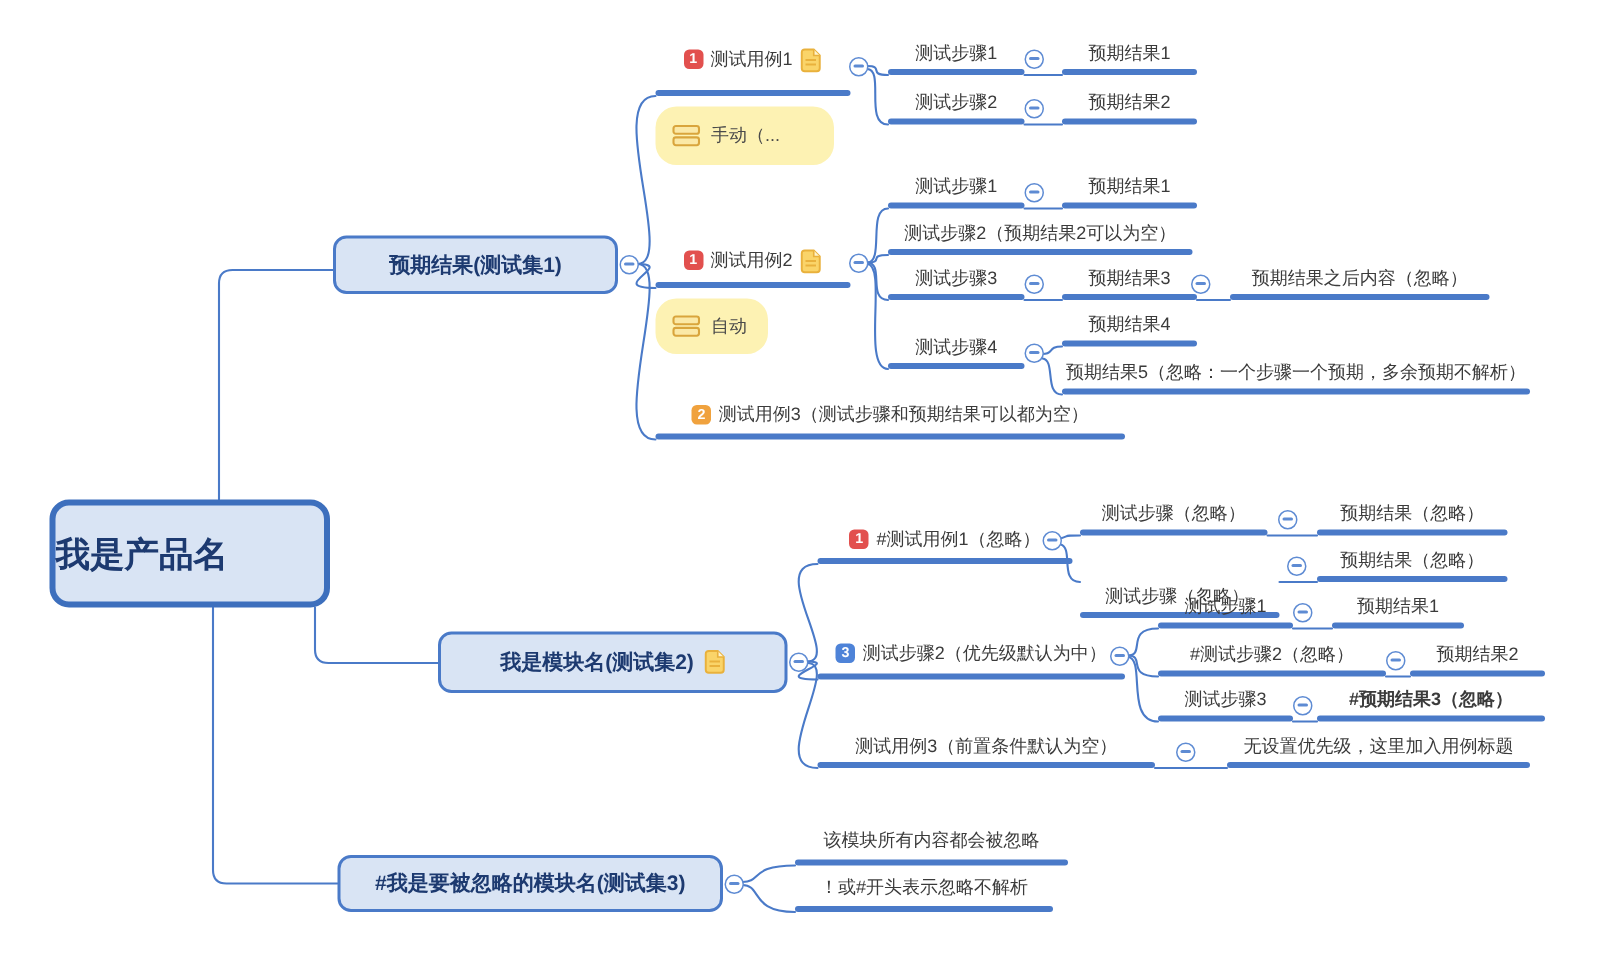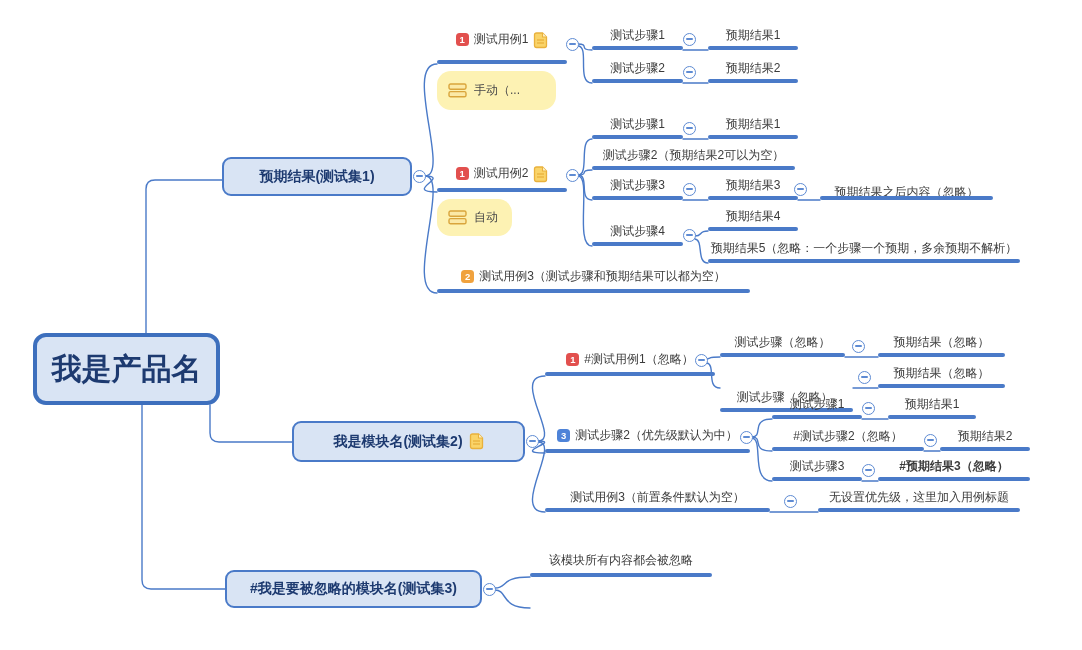--- a/index.html
+++ b/index.html
@@ -11,23 +11,23 @@
   .node{position:absolute;box-sizing:border-box;white-space:nowrap;z-index:1;}
   
   .line-node{display:flex;align-items:flex-start;justify-content:center;gap:5px;
     font-size:12px;color:#3b3b3b;line-height:15px;}
   .line-node::after{content:"";position:absolute;left:0;right:0;bottom:0;height:4px;
     border-radius:2px;background:var(--accent);}
   
   .box-node{display:flex;align-items:center;justify-content:center;gap:6px;
     background:var(--boxfill);border:2.5px solid var(--accent);border-radius:9px;
     font-size:14px;font-weight:bold;color:var(--boxtext);}
-  .root-node{display:flex;align-items:center;justify-content:center;
+  .root-node{display:flex;align-items:center;justify-content:flex-start;
     background:var(--boxfill);border:4px solid var(--rootborder);border-radius:13px;
-    font-size:30px;font-weight:bold;color:var(--boxtext);}
+    font-size:23px;font-weight:bold;color:var(--boxtext);}
   
   .label-node{display:flex;align-items:center;gap:7px;padding-left:11px;
     background:var(--labelfill);border-radius:14px;font-size:12px;color:#4a4a4a;}
   .badge{display:inline-flex;align-items:center;justify-content:center;flex:0 0 auto;
     width:13px;height:13px;margin-top:1px;border-radius:3.5px;color:#fff;
     font-size:9.5px;font-weight:bold;line-height:13px;}
   .collapse{position:absolute;width:13px;height:13px;border:1.5px solid #5e8bd3;
     border-radius:50%;background:#ffffff;box-sizing:border-box;z-index:2;}
   .collapse::after{content:"";position:absolute;left:2px;right:2px;top:50%;
     margin-top:-0.75px;height:1.5px;background:#5e8bd3;border-radius:1px;}
@@ -142,21 +142,21 @@
     </div>
     <div class="node line-node" style="left: 592px; top: 148px; width: 203px; height: 22px;">
       <span>测试步骤2（预期结果2可以为空）</span>
     </div>
     <div class="node line-node" style="left: 592px; top: 178px; width: 91px; height: 22px;">
       <span>测试步骤3</span>
     </div>
     <div class="node line-node" style="left: 708px; top: 178px; width: 90px; height: 22px;">
       <span>预期结果3</span>
     </div>
-    <div class="node line-node" style="left: 820px; top: 178px; width: 173px; height: 22px; align-items: flex-end;">
+    <div class="node line-node" style="left: 820px; top: 178px; width: 173px; height: 22px;">
       <span>预期结果之后内容（忽略）</span>
     </div>
     <div class="node line-node" style="left: 592px; top: 224px; width: 91px; height: 22px;">
       <span>测试步骤4</span>
     </div>
     <div class="node line-node" style="left: 708px; top: 209px; width: 90px; height: 22px;">
       <span>预期结果4</span>
     </div>
     <div class="node line-node" style="left: 708px; top: 241px; width: 312px; height: 22px;">
       <span>预期结果5（忽略：一个步骤一个预期，多余预期不解析）</span>
@@ -218,20 +218,23 @@
       <span>测试用例3（前置条件默认为空）</span>
     </div>
     <div class="node line-node" style="left: 818px; top: 490px; width: 202px; height: 22px;">
       <span>无设置优先级，这里加入用例标题</span>
     </div>
     <div class="node box-node" style="left: 225px; top: 570px; width: 257px; height: 38px;">
       <span>#我是要被忽略的模块名(测试集3)</span>
     </div>
     <div class="node line-node" style="left: 530px; top: 553px; width: 182px; height: 24px;">
       <span>该模块所有内容都会被忽略</span>
+    </div>
+    <div class="node line-node" style="left: 530px; top: 584px; width: 172px; height: 24px;">
+      <span>！或#开头表示忽略不解析</span>
     </div>
     <div class="collapse" style="left: 412.5px; top: 169.5px;"></div>
     <div class="collapse" style="left: 565.5px; top: 37.5px;"></div>
     <div class="collapse" style="left: 682.5px; top: 32.5px;"></div>
     <div class="collapse" style="left: 682.5px; top: 65.5px;"></div>
     <div class="collapse" style="left: 565.5px; top: 168.5px;"></div>
     <div class="collapse" style="left: 682.5px; top: 121.5px;"></div>
     <div class="collapse" style="left: 682.5px; top: 182.5px;"></div>
     <div class="collapse" style="left: 793.5px; top: 182.5px;"></div>
     <div class="collapse" style="left: 682.5px; top: 228.5px;"></div>

